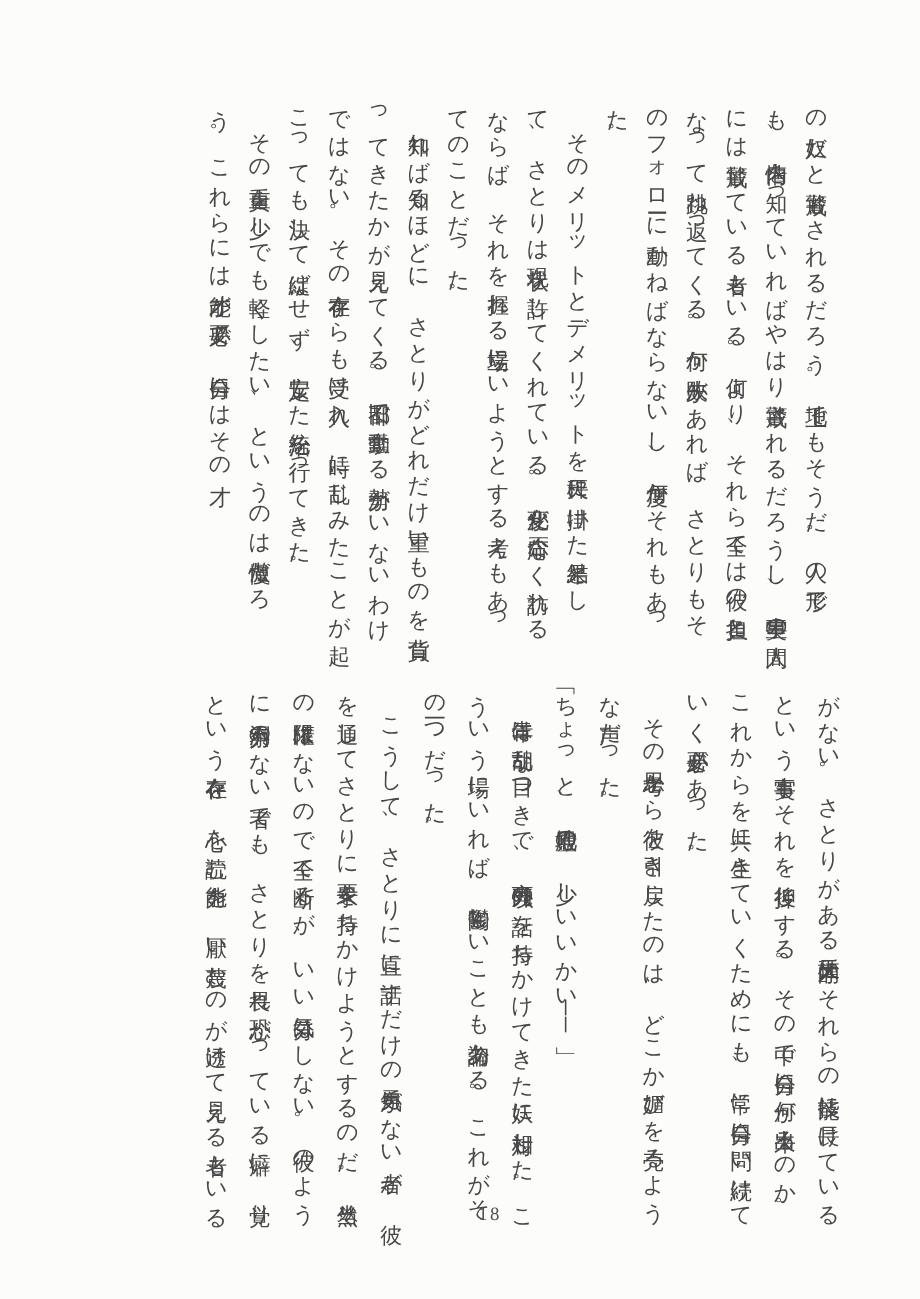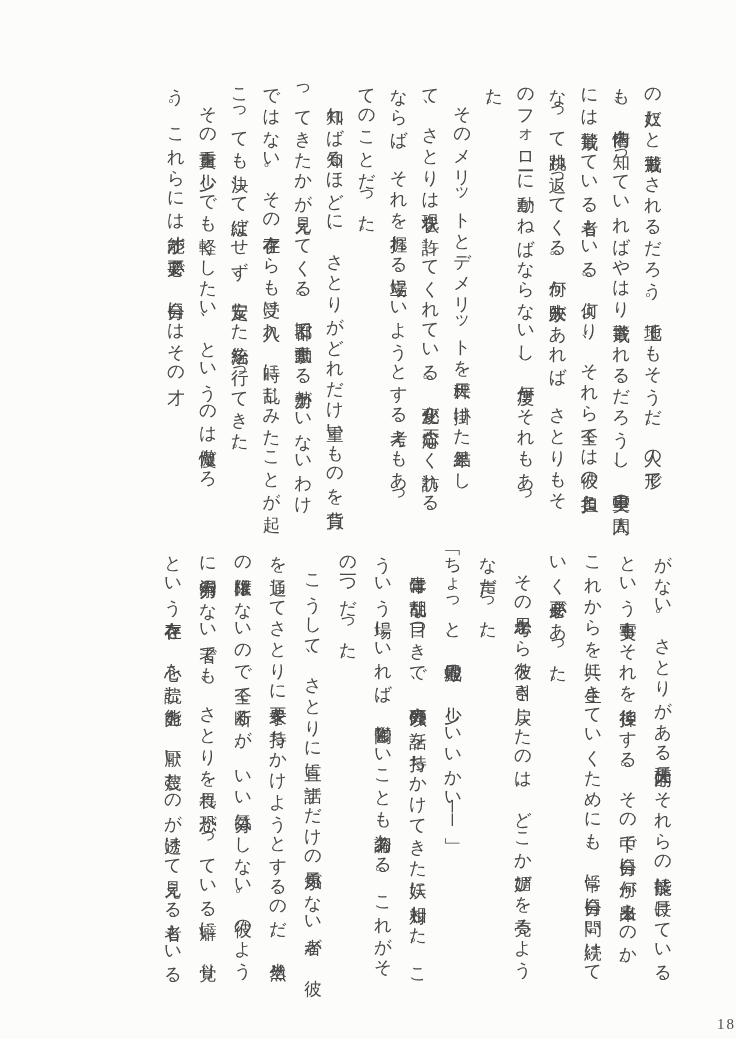--- a/index.html
+++ b/index.html
@@ -43,24 +43,24 @@
   }
   .block-bottom {
     top: 544px;
     right: 56px;
     height: 438px;
     width: 565px;
     line-height: 35px;
   }
   .page-number {
     position: absolute;
-    top: 1016px;
+    top: 964px;
     left: 0;
     right: 0;
-    text-align: right;
+    text-align: center;
     font-size: 15px;
     letter-spacing: 2px;
     color: #4e4e4e;
     font-family: "Liberation Serif", "DejaVu Serif", serif;
     margin-left: 48px;
   }
 </style>
 </head>
 <body>
 

